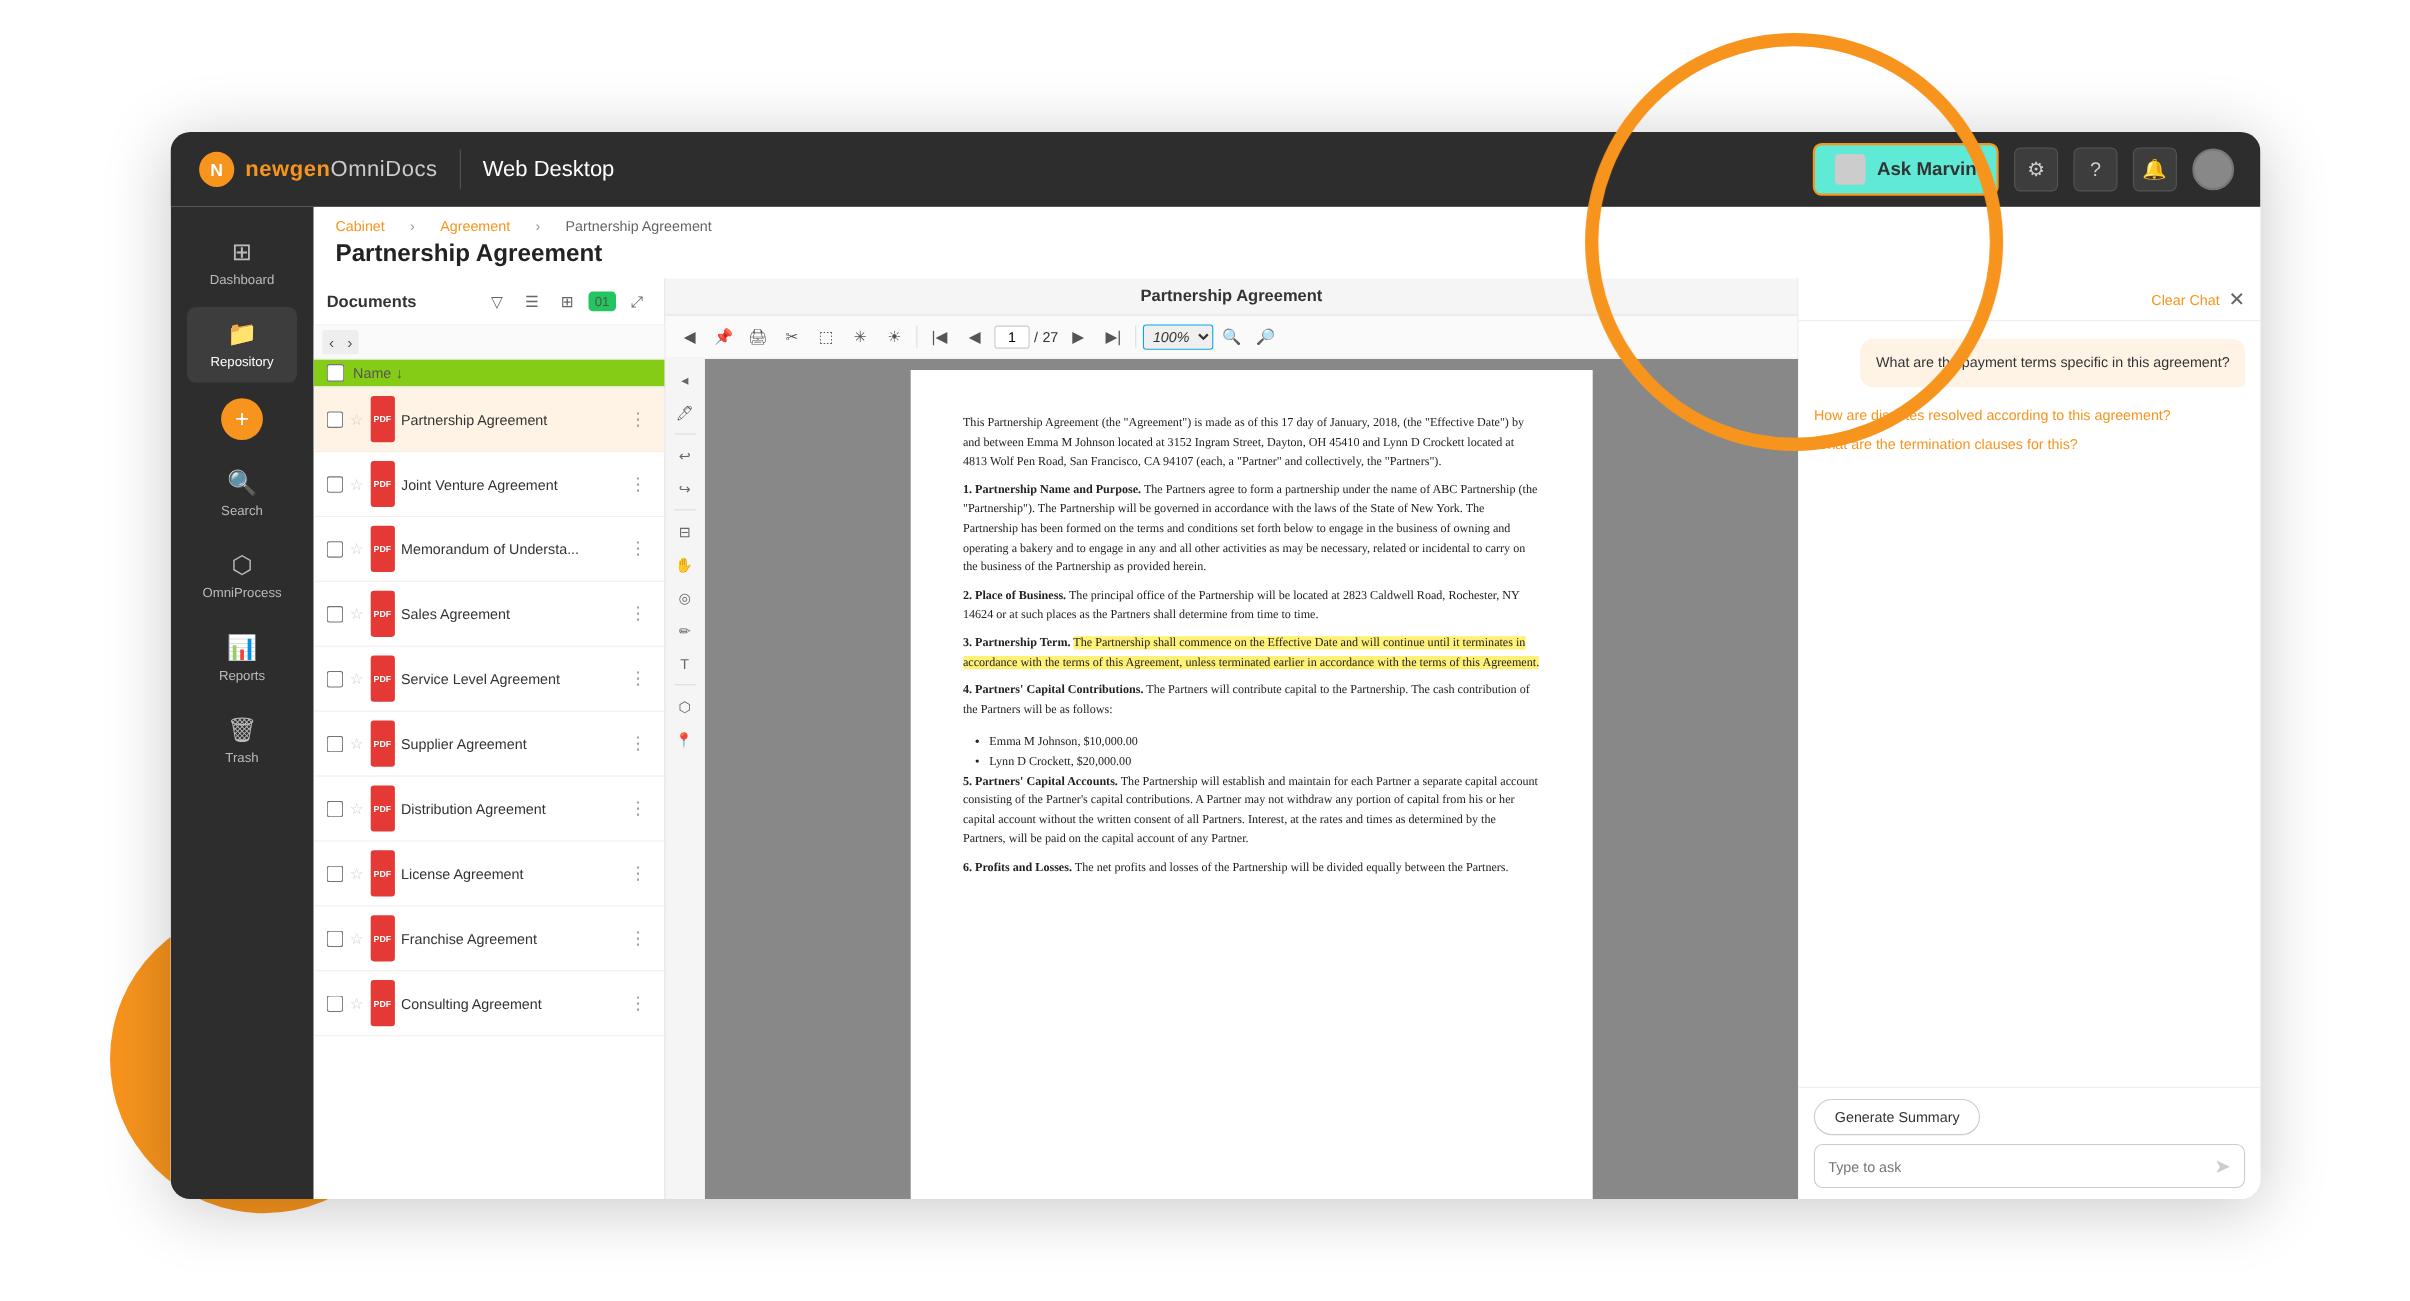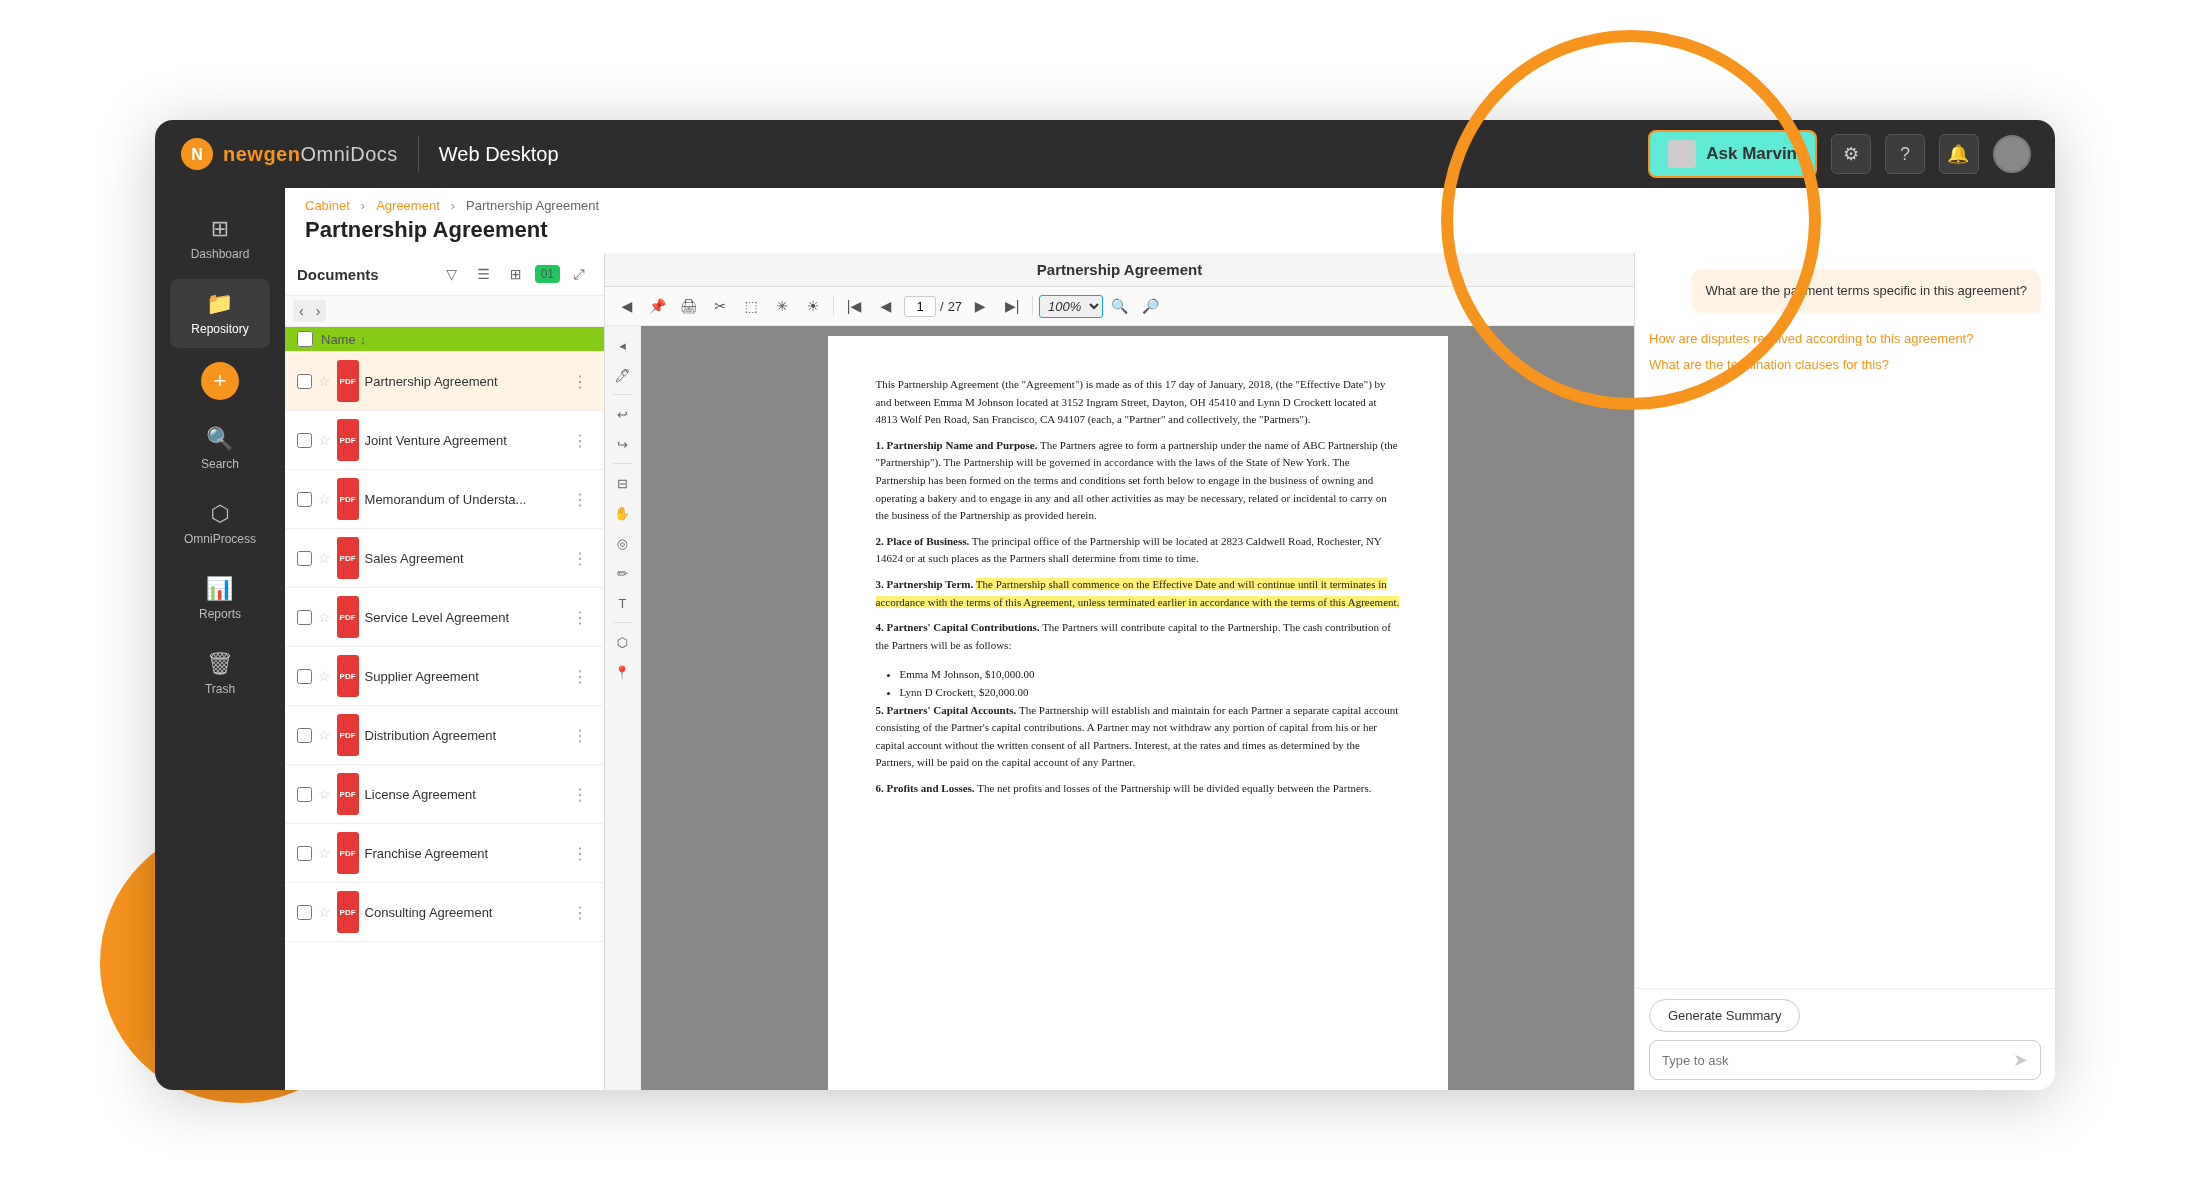--- a/index.html
+++ b/index.html
@@ -203,21 +203,21 @@
       overflow: hidden;
     }
 
     
     .breadcrumb-row {
       padding: 10px 20px 0 20px;
       font-size: 13px;
       color: #666;
       display: flex;
       align-items: flex-end;
-      gap: 11px;
+      gap: 23px;
     }
     .breadcrumb-link {
       color: #f7941d;
       cursor: pointer;
     }
     .breadcrumb-sep { color: #999; }
     .page-heading {
       padding: 4px 20px 10px 20px;
       font-size: 22px;
       font-weight: 700;
@@ -869,20 +869,24 @@
                 </p>
                 <p>
                   <strong>6. Profits and Losses.</strong> The net profits and losses of the Partnership will be divided equally between the Partners.
                 </p>
               </div>
             </div>
           </div>
         </div>
 
         <div class="chat-panel">
+          <div class="chat-header">
+            <span class="chat-clear">Clear Chat</span>
+            <span class="chat-close-btn">✕</span>
+          </div>
           <div class="chat-messages">
 
             <div class="chat-bubble-user">
               <span>What are the payment terms specific in this agreement?</span>
             </div>
 
 
             <div style="display:flex;flex-direction:column;gap:6px;padding:4px 0;">
               <span class="chat-link">How are disputes resolved according to this agreement?</span>
               <span class="chat-link">What are the termination clauses for this?</span>

